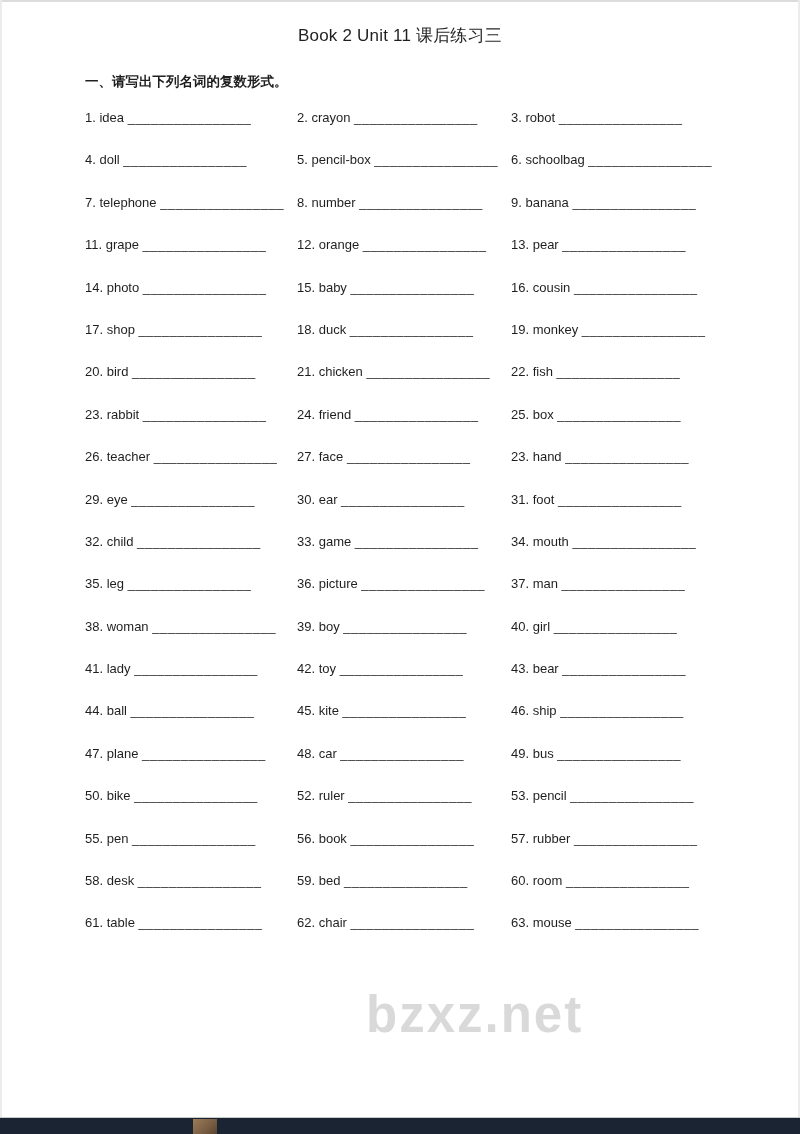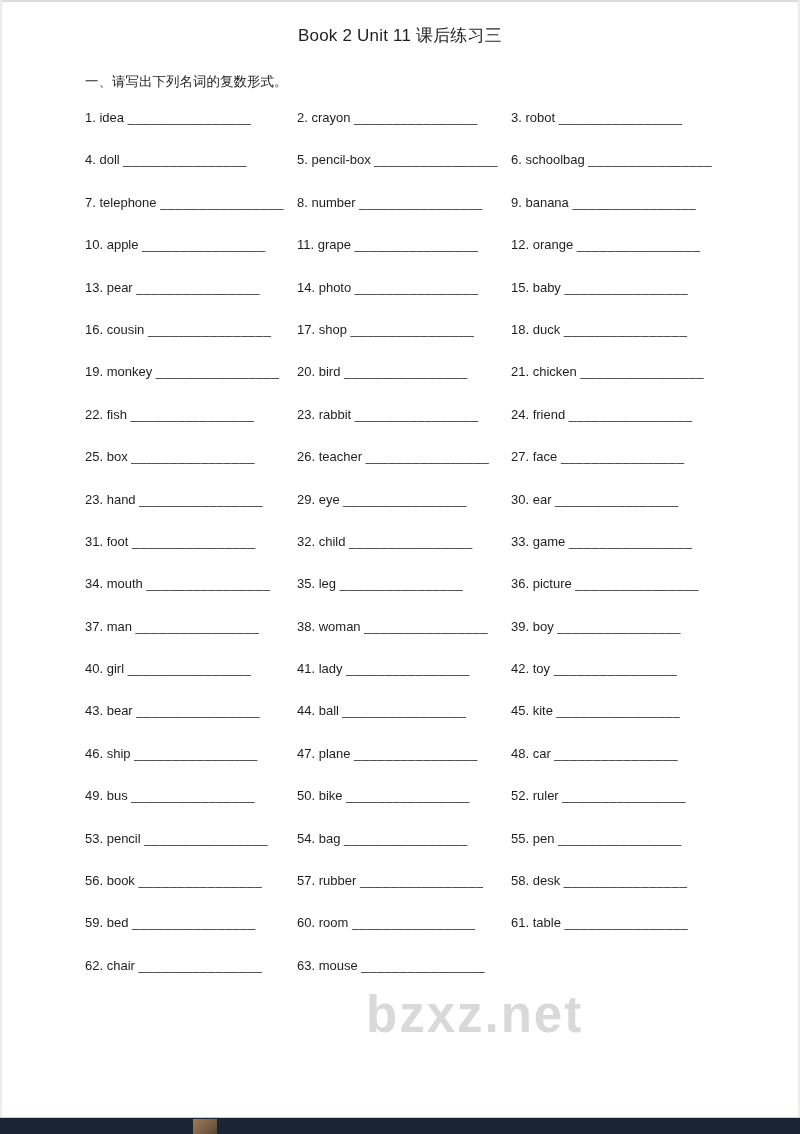--- a/index.html
+++ b/index.html
@@ -27,21 +27,21 @@
   .page-title {
     padding-top: 24px;
     text-align: center;
     font-size: 17px;
     font-weight: normal;
     letter-spacing: 0.2px;
   }
   .section-heading {
     margin: 26px 0 0 85px;
     font-size: 13.5px;
-    font-weight: normal;
+    font-weight: bold;
   }
   .worksheet-grid {
     position: absolute;
     top: 102px;
     left: 85px;
     width: 640px;
     display: grid;
     grid-template-columns: 212px 214px 214px;
     grid-auto-rows: 42.4px;
     align-items: start;
@@ -97,21 +97,20 @@
 <div class="worksheet-grid" id="worksheet-grid">
     <div class="item"><span class="item-label">1. idea </span><span class="blank">________________</span></div>
     <div class="item"><span class="item-label">2. crayon </span><span class="blank">________________</span></div>
     <div class="item"><span class="item-label">3. robot </span><span class="blank">________________</span></div>
     <div class="item"><span class="item-label">4. doll </span><span class="blank">________________</span></div>
     <div class="item"><span class="item-label">5. pencil-box </span><span class="blank">________________</span></div>
     <div class="item"><span class="item-label">6. schoolbag </span><span class="blank">________________</span></div>
     <div class="item"><span class="item-label">7. telephone </span><span class="blank">________________</span></div>
     <div class="item"><span class="item-label">8. number </span><span class="blank">________________</span></div>
     <div class="item"><span class="item-label">9. banana </span><span class="blank">________________</span></div>
-    <div class="item"><span class="item-label">10. apple </span><span class="blank">________________</span></div>
     <div class="item"><span class="item-label">11. grape </span><span class="blank">________________</span></div>
     <div class="item"><span class="item-label">12. orange </span><span class="blank">________________</span></div>
     <div class="item"><span class="item-label">13. pear </span><span class="blank">________________</span></div>
     <div class="item"><span class="item-label">14. photo </span><span class="blank">________________</span></div>
     <div class="item"><span class="item-label">15. baby </span><span class="blank">________________</span></div>
     <div class="item"><span class="item-label">16. cousin </span><span class="blank">________________</span></div>
     <div class="item"><span class="item-label">17. shop </span><span class="blank">________________</span></div>
     <div class="item"><span class="item-label">18. duck </span><span class="blank">________________</span></div>
     <div class="item"><span class="item-label">19. monkey </span><span class="blank">________________</span></div>
     <div class="item"><span class="item-label">20. bird </span><span class="blank">________________</span></div>
@@ -140,21 +139,20 @@
     <div class="item"><span class="item-label">43. bear </span><span class="blank">________________</span></div>
     <div class="item"><span class="item-label">44. ball </span><span class="blank">________________</span></div>
     <div class="item"><span class="item-label">45. kite </span><span class="blank">________________</span></div>
     <div class="item"><span class="item-label">46. ship </span><span class="blank">________________</span></div>
     <div class="item"><span class="item-label">47. plane </span><span class="blank">________________</span></div>
     <div class="item"><span class="item-label">48. car </span><span class="blank">________________</span></div>
     <div class="item"><span class="item-label">49. bus </span><span class="blank">________________</span></div>
     <div class="item"><span class="item-label">50. bike </span><span class="blank">________________</span></div>
     <div class="item"><span class="item-label">52. ruler </span><span class="blank">________________</span></div>
     <div class="item"><span class="item-label">53. pencil </span><span class="blank">________________</span></div>
-    <div class="item"><span class="item-label">54. bag </span><span class="blank">________________</span></div>
     <div class="item"><span class="item-label">55. pen </span><span class="blank">________________</span></div>
     <div class="item"><span class="item-label">56. book </span><span class="blank">________________</span></div>
     <div class="item"><span class="item-label">57. rubber </span><span class="blank">________________</span></div>
     <div class="item"><span class="item-label">58. desk </span><span class="blank">________________</span></div>
     <div class="item"><span class="item-label">59. bed </span><span class="blank">________________</span></div>
     <div class="item"><span class="item-label">60. room </span><span class="blank">________________</span></div>
     <div class="item"><span class="item-label">61. table </span><span class="blank">________________</span></div>
     <div class="item"><span class="item-label">62. chair </span><span class="blank">________________</span></div>
     <div class="item"><span class="item-label">63. mouse </span><span class="blank">________________</span></div>
   </div>

